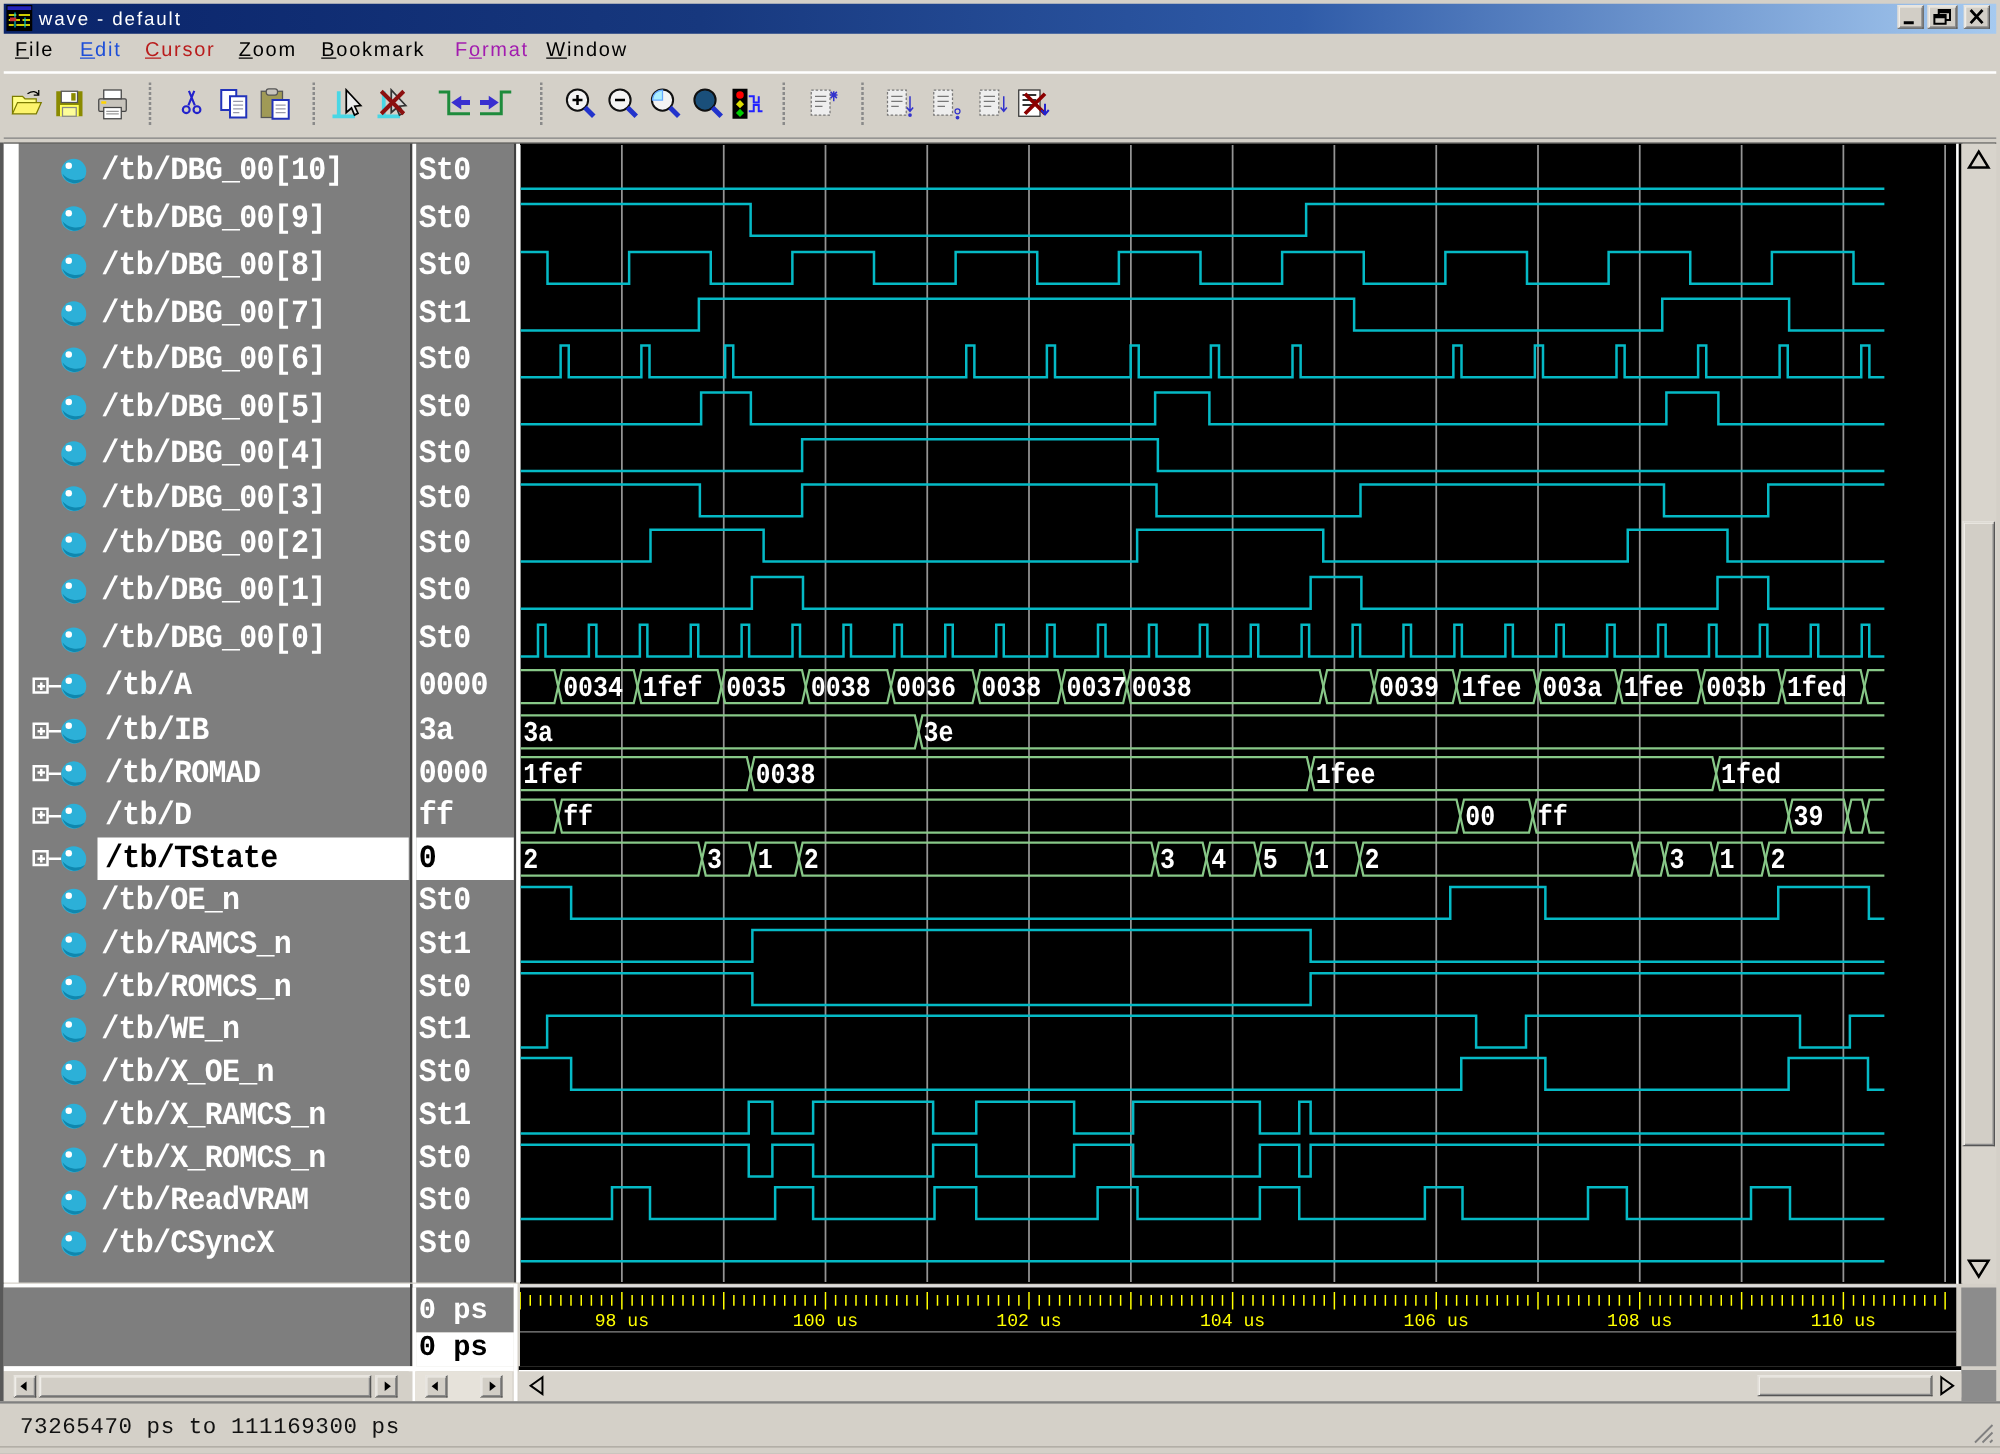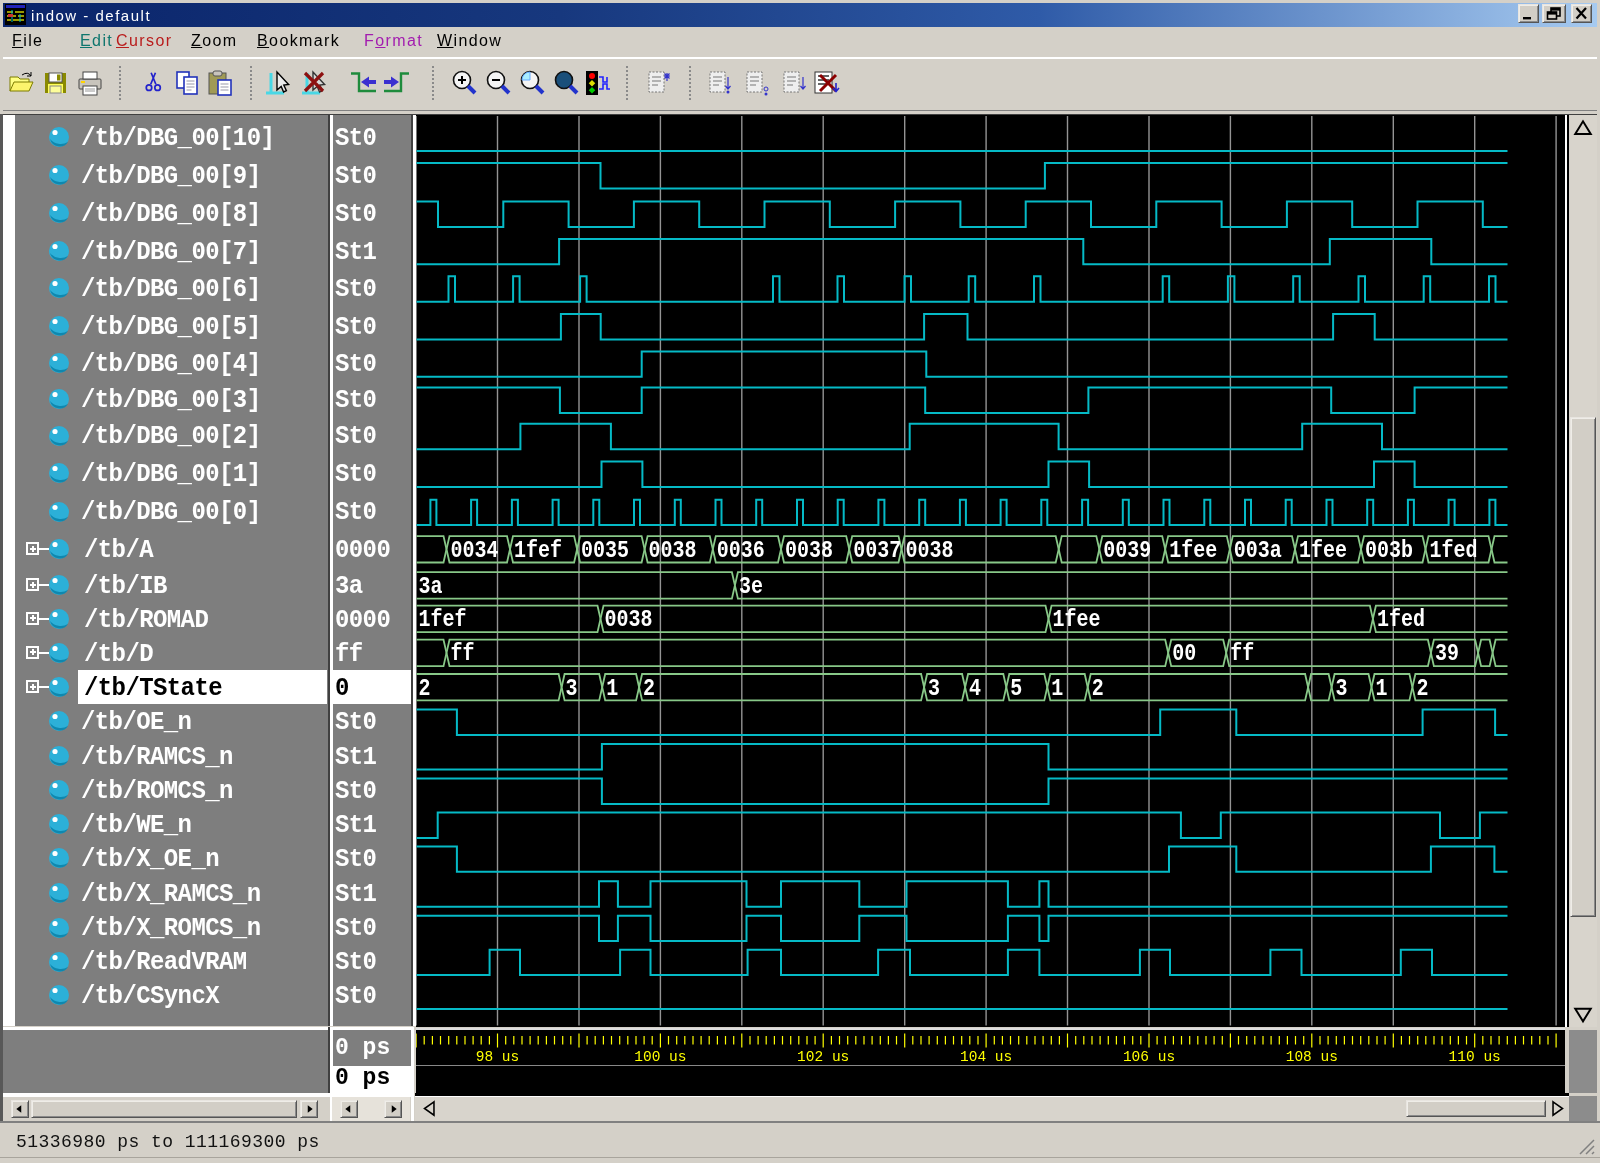--- a/index.html
+++ b/index.html
@@ -13,21 +13,21 @@
 <div style="position:absolute;inset:0;border:1px solid #d4d0c8;outline:none"></div>
 
 <div style="position:absolute;left:3px;top:3px;width:1594px;height:24px;background:linear-gradient(90deg,#0a246a,#17387e 35%,#2f5ba8 65%,#a6caf0)"></div>
 <div style="position:absolute;left:5px;top:4px"><svg width="21" height="21" viewBox="0 0 21 21">
       <rect width="21" height="21" fill="#000"></rect>
       <rect x="1" y="1" width="19" height="3" fill="#2222bb"></rect>
       <path d="M2 8 h6 M10 8 h9 M2 12 h9 M13 12 h6 M2 16 h4 M8 16 h11" stroke="#cccc00" stroke-width="1.6"></path>
       <path d="M7 6 v12 M15 10 v8" stroke="#00c0c0" stroke-width="1"></path>
       <rect x="3" y="10" width="5" height="3" fill="#cc3333"></rect>
     </svg></div>
-<div style="position:absolute;left:31px;top:7px;color:#fff;font:15px 'Liberation Sans',sans-serif;letter-spacing:1.5px">indow - default</div>
+<div style="position:absolute;left:31px;top:7px;color:#fff;font:15px 'Liberation Sans',sans-serif;letter-spacing:1.5px">wave - default</div>
 
 <div class="btn tb" style="left:1518px">
     <svg width="17" height="15" viewBox="0 0 17 15">
       <rect x="3" y="11" width="8" height="2.4" fill="#000"></rect>
     </svg>
   </div>
 <div class="btn tb" style="left:1542px;width:24px">
     <svg width="20" height="15" viewBox="0 0 20 15">
       <rect x="7" y="2" width="9" height="8" fill="none" stroke="#000" stroke-width="1.6"></rect>
       <rect x="7" y="2" width="9" height="2.6" fill="#000"></rect>
@@ -35,21 +35,21 @@
       <rect x="3.5" y="6" width="9" height="2.6" fill="#000"></rect>
     </svg>
   </div>
 <div class="btn tb" style="left:1571px">
     <svg width="17" height="15" viewBox="0 0 17 15">
       <path d="M3.5 2 L13 12.5 M13 2 L3.5 12.5" stroke="#000" stroke-width="2.2"></path>
     </svg>
   </div>
 
 <div style="position:absolute;left:12px;top:32px;font:16px 'Liberation Sans',sans-serif;letter-spacing:1.4px;color:#000"><u>F</u>ile</div>
-<div style="position:absolute;left:80px;top:32px;font:16px 'Liberation Sans',sans-serif;letter-spacing:1.4px;color:#0f766e"><u>E</u>dit</div>
+<div style="position:absolute;left:64px;top:32px;font:16px 'Liberation Sans',sans-serif;letter-spacing:1.4px;color:#1d4ed8"><u>E</u>dit</div>
 <div style="position:absolute;left:116px;top:32px;font:16px 'Liberation Sans',sans-serif;letter-spacing:1.4px;color:#b91c1c"><u>C</u>ursor</div>
 <div style="position:absolute;left:191px;top:32px;font:16px 'Liberation Sans',sans-serif;letter-spacing:1.4px;color:#000"><u>Z</u>oom</div>
 <div style="position:absolute;left:257px;top:32px;font:16px 'Liberation Sans',sans-serif;letter-spacing:1.4px;color:#000"><u>B</u>ookmark</div>
 <div style="position:absolute;left:364px;top:32px;font:16px 'Liberation Sans',sans-serif;letter-spacing:1.4px;color:#a21caf">F<u>o</u>rmat</div>
 <div style="position:absolute;left:437px;top:32px;font:16px 'Liberation Sans',sans-serif;letter-spacing:1.4px;color:#000"><u>W</u>indow</div>
 
 <div style="position:absolute;left:3px;top:57px;width:1594px;height:2px;background:#fff"></div>
 <div style="position:absolute;left:3px;top:110px;width:1594px;height:1px;background:#808080"></div>
 <svg style="position:absolute;left:8px;top:69px" width="28" height="28" viewBox="0 0 28 28">
     <path d="M2 22 V8 h8 l2 2 h9 v3" fill="#ffff84" stroke="#7c7c00"></path>
@@ -697,17 +697,17 @@
 <div style="position:absolute;left:418px;top:1099px;width:23px;height:19px;background:#d8d4cc"><svg width="23" height="19" viewBox="0 0 17 17">
       <path d="M12.5 2.5 L4 8.5 L12.5 14.5 Z" fill="none" stroke="#000" stroke-width="1.4"></path>
     </svg></div>
 <div style="position:absolute;left:1546px;top:1099px;width:23px;height:19px;background:#d8d4cc"><svg width="23" height="19" viewBox="0 0 17 17">
       <path d="M4.5 2.5 L13 8.5 L4.5 14.5 Z" fill="none" stroke="#000" stroke-width="1.4"></path>
     </svg></div>
 <div class="btn" style="left:1406px;top:1100px;width:140px;height:17px"></div>
 
 <div style="position:absolute;left:0px;top:1121px;width:1600px;height:2px;background:#808080"></div>
 <div style="position:absolute;left:0px;top:1123px;width:1600px;height:40px;background:#d4d0c8"></div>
-<div style="position:absolute;left:16px;top:1132px;font:18px 'Liberation Mono',monospace;letter-spacing:0.45px;color:#111">51336980 ps to 111169300 ps</div>
+<div style="position:absolute;left:16px;top:1132px;font:18px 'Liberation Mono',monospace;letter-spacing:0.45px;color:#111">73265470 ps to 111169300 ps</div>
 <div style="position:absolute;left:0px;top:1157px;width:1600px;height:1px;background:#a8a49c"></div>
 <svg style="position:absolute;left:1578px;top:1138px" width="18" height="18">
     <path d="M16 2 L2 16 M16 8 L8 16 M16 14 L14 16" stroke="#808080" stroke-width="1.5"></path>
   </svg>
 
 </body></html>

